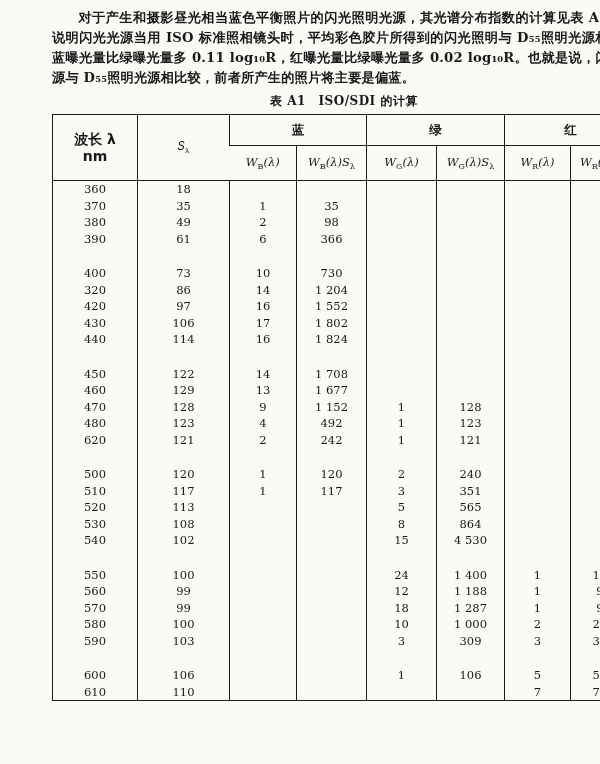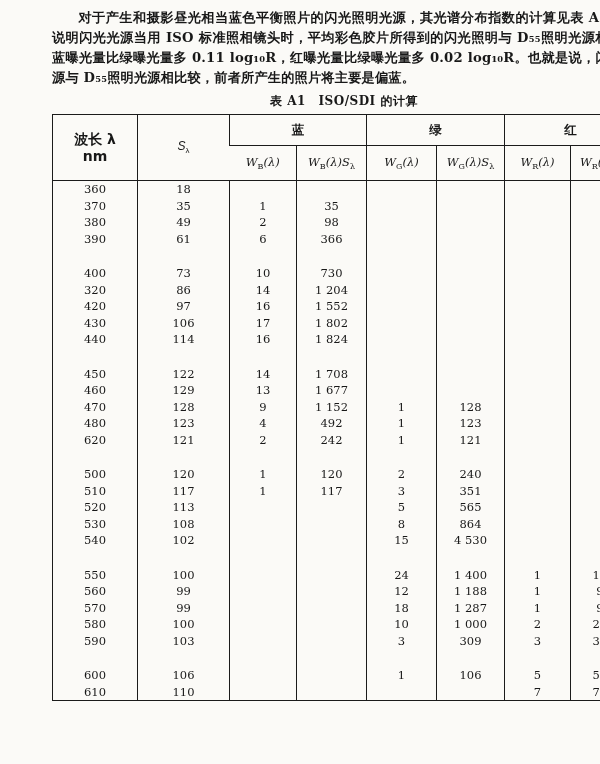--- a/index.html
+++ b/index.html
@@ -60,21 +60,21 @@
     font-size: 14px;
     font-weight: 700;
     vertical-align: middle;
   }
   th.span-th .hdr-line { line-height: 17px; }
   th.span-th .s-main, th.sub-th i {
     font-family: "DejaVu Serif", serif;
     font-style: italic;
     font-weight: 400;
   }
-  th.s-cell { font-family: Liberation Sans, sans-serif; font-weight: 400; font-size: 12px; }
+  th.s-cell { font-family: Liberation Mono, monospace; font-weight: 400; font-size: 12px; }
   th.s-cell i { font-style: italic; }
   th.sub-th {
     height: 34px;
     font-size: 11.5px;
     font-weight: 400;
   }
   sub { font-size: 8px; vertical-align: sub; }
   tbody td {
     height: 16.5px;
     font-size: 11.5px;

